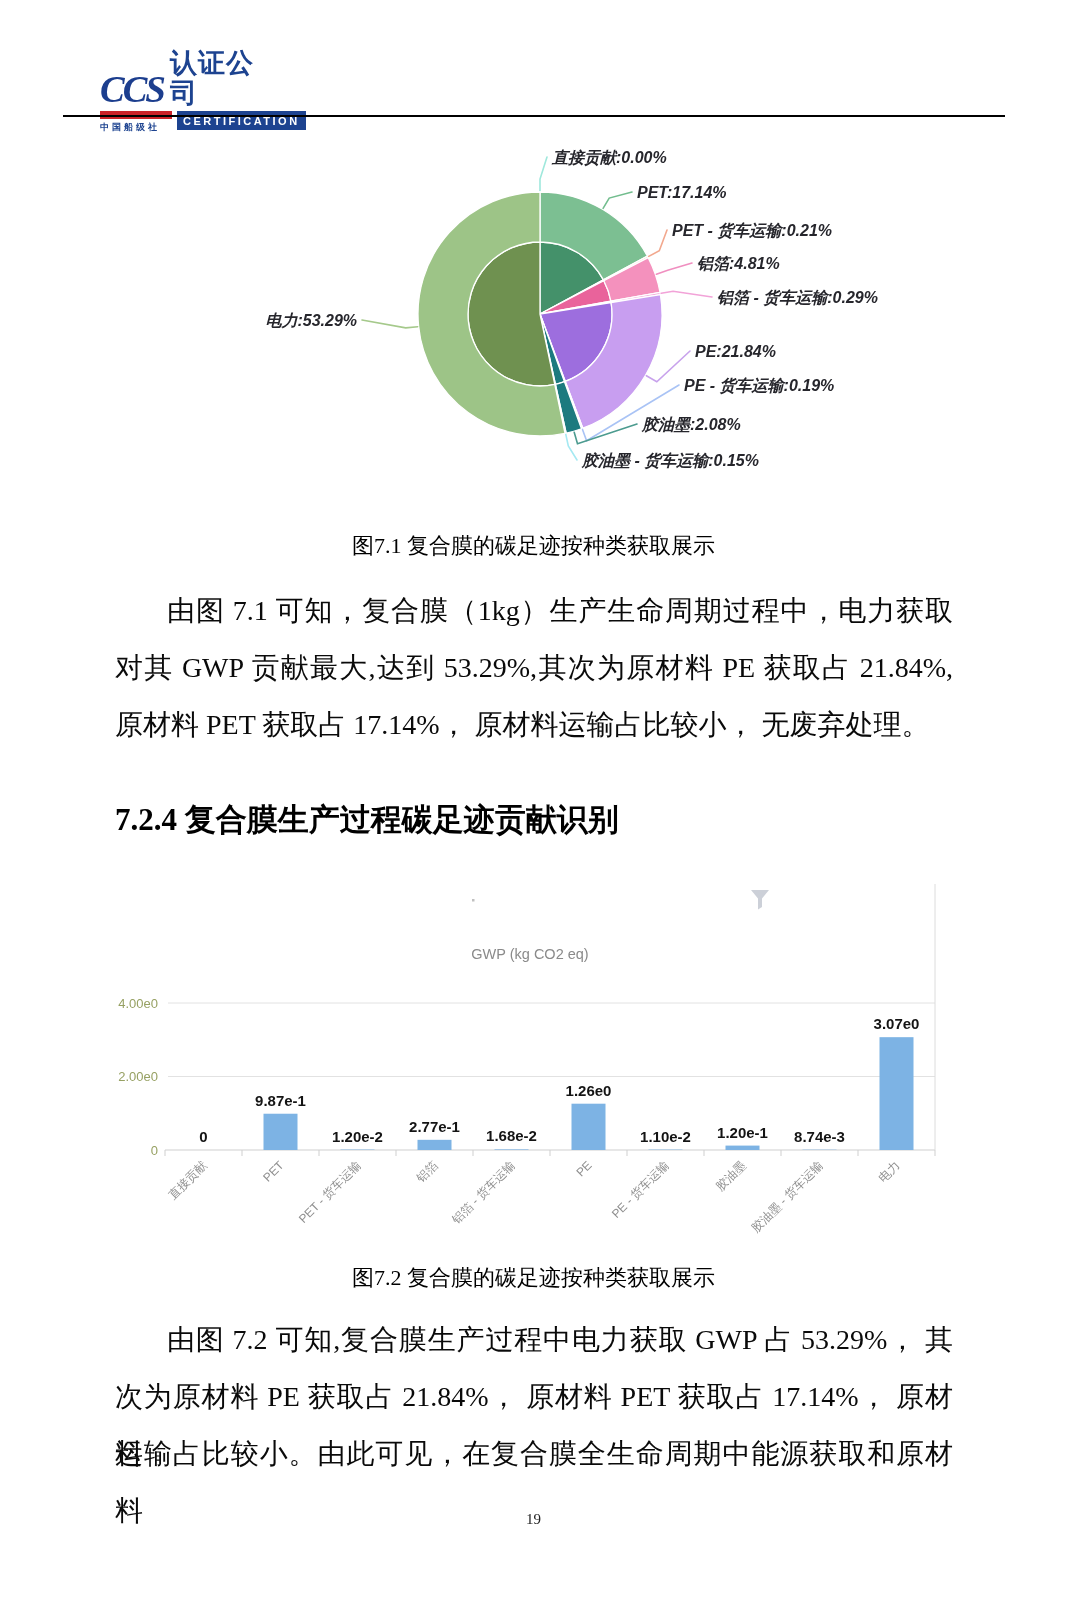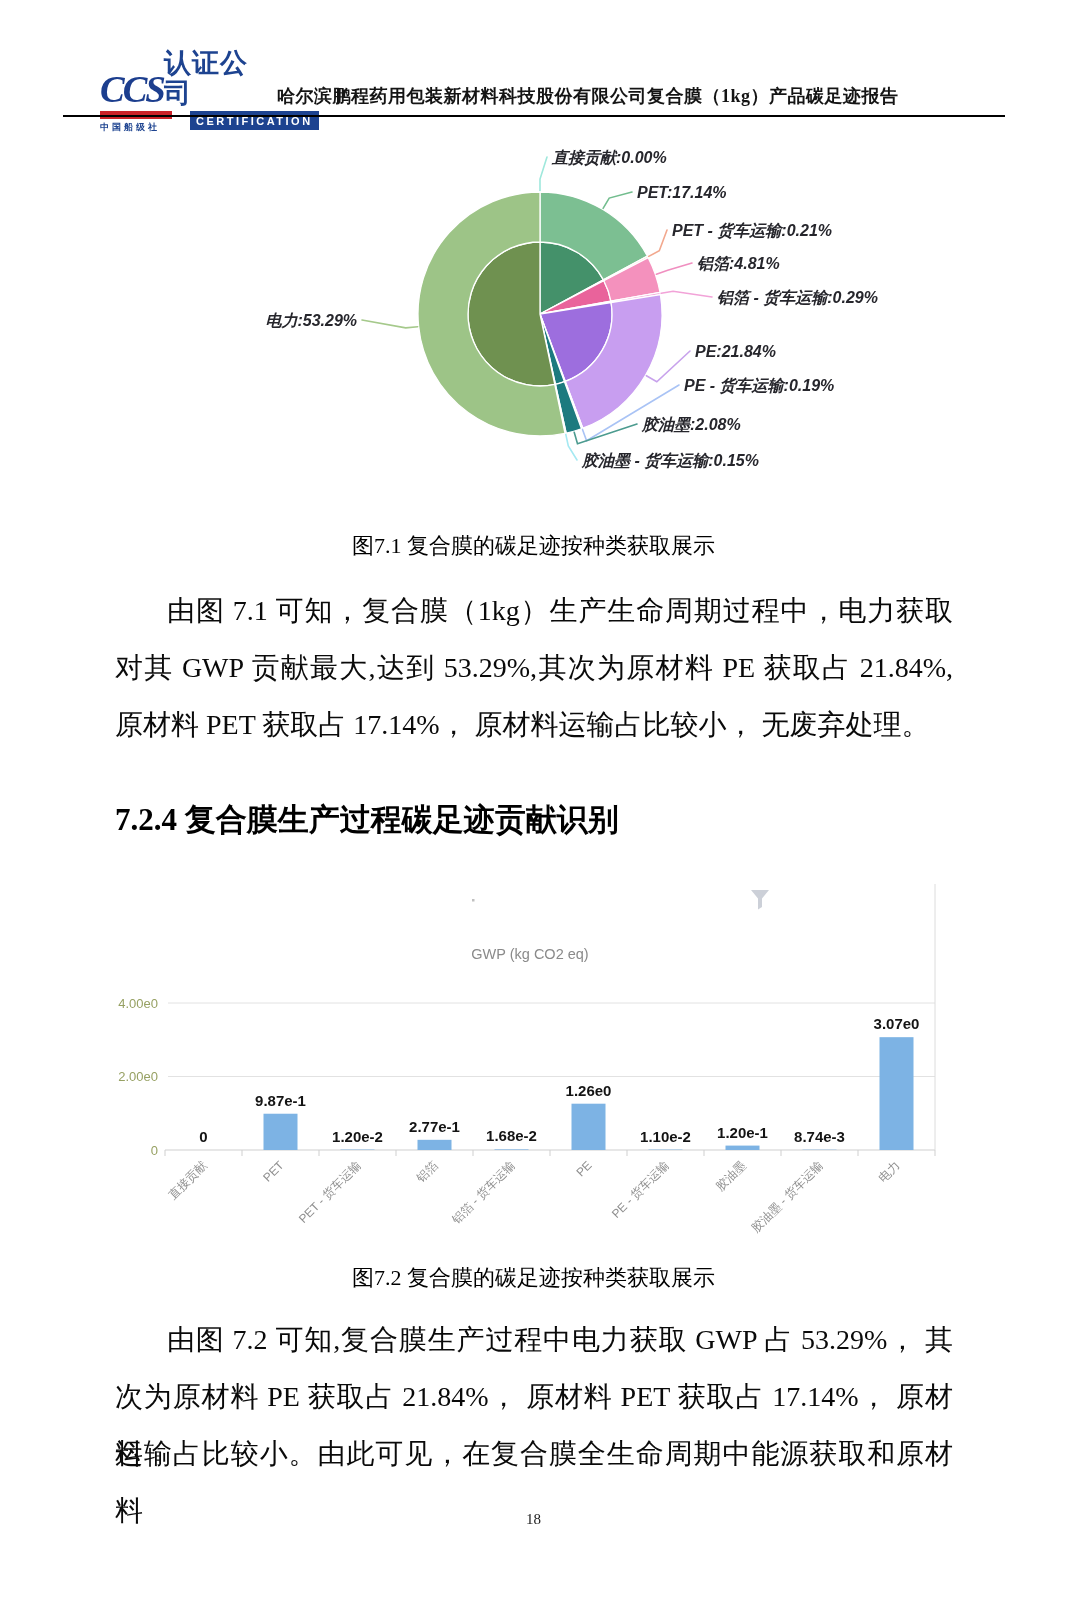--- a/index.html
+++ b/index.html
@@ -1,25 +1,25 @@
 <!DOCTYPE html>
 <html><head>
 <meta charset="utf-8">
 <style>
   html,body{margin:0;padding:0;background:#ffffff;}
   .page{position:relative;width:1067px;height:1598px;background:#fff;overflow:hidden;
         font-family:"Liberation Serif","DejaVu Serif",serif;color:#111;}
   
   .logo{position:absolute;left:100px;top:48px;width:175px;height:66px;}
-  .logo-top{display:flex;align-items:flex-end;}
+  .logo-top{display:flex;align-items:flex-end;gap:6px;}
   .ccs{font-family:"Liberation Serif",serif;font-weight:bold;font-style:italic;
        font-size:37px;line-height:36px;color:#1c3e8e;letter-spacing:-2px;}
   .ccs-cn{font-family:"Liberation Sans",sans-serif;font-weight:bold;font-size:27px;
           line-height:30px;color:#1d4390;letter-spacing:1px;}
-  .logo-bottom{display:flex;gap:18px;margin-top:3px;}
+  .logo-bottom{display:flex;gap:5px;margin-top:3px;}
   .logo-left{width:72px;}
   .redbar{width:72px;height:8px;background:#cc2229;}
   .society{font-family:"Liberation Sans",sans-serif;font-size:9px;color:#1d4390;
            letter-spacing:3px;font-weight:bold;margin-top:2px;white-space:nowrap;}
   .certbox{background:#1d4390;color:#fff;font-family:"Liberation Sans",sans-serif;
            font-weight:bold;font-size:11px;letter-spacing:2.5px;padding:4px 6px 3px 6px;
            height:12px;align-self:flex-start;}
   .header-title{position:absolute;left:277px;top:84px;width:730px;font-size:18px;
                 font-weight:600;color:#141414;letter-spacing:.5px;white-space:nowrap;}
   .header-rule{position:absolute;left:63px;top:115px;width:942px;border-top:2px solid #000;}
@@ -51,21 +51,20 @@
     </div>
     <div class="logo-bottom">
       <div class="logo-left">
         <div class="redbar"></div>
         <div class="society">中国船级社</div>
       </div>
       <div class="certbox">CERTIFICATION</div>
     </div>
   </div>
 
-  <div class="header-title">哈尔滨鹏程药用包装新材料科技股份有限公司复合膜（1kg）产品碳足迹报告</div>
   <div class="header-rule"></div>
 
   <div class="pie-wrap">
     <svg id="pieSvg" width="867" height="360" viewBox="0 0 867 360">
         <g>
           <path d="M424.0,61.0 L424.0,49.0 L431,27" fill="none" stroke="#9fe8dc" stroke-width="1.6" stroke-linecap="round"></path>
           <path d="M424,184 L424.00,112.00 A72,72 0 0 1 487.40,149.87 Z" fill="#44916a" stroke="#fff" stroke-width="1.3" stroke-linejoin="round"></path>
           <path d="M424.00,62.00 A122,122 0 0 1 531.42,126.17 L487.40,149.87 A72,72 0 0 0 424.00,112.00 Z" fill="#7cbf92" stroke="#fff" stroke-width="1.3" stroke-linejoin="round"></path>
           <path d="M487.1,78.4 L493.2,68.1 L516,62" fill="none" stroke="#72bd8e" stroke-width="1.6" stroke-linecap="round"></path>
           <path d="M424,184 L487.40,149.87 A72,72 0 0 1 487.84,150.71 Z" fill="#e8936f" stroke="#fff" stroke-width="1.3" stroke-linejoin="round"></path>
@@ -172,15 +171,15 @@
   </div>
 
   <div class="caption cap2">图7.2 复合膜的碳足迹按种类获取展示</div>
 
   <div class="para p2">
     <div class="ln indent">由图 7.2 可知,复合膜生产过程中电力获取 GWP 占 53.29%， 其</div>
     <div class="ln">次为原材料 PE 获取占 21.84%， 原材料 PET 获取占 17.14%， 原材料</div>
     <div class="ln">运输占比较小。由此可见，在复合膜全生命周期中能源获取和原材料</div>
   </div>
 
-  <div class="page-num">18</div>
+  <div class="page-num">19</div>
 
 </div>
 
 </body></html>

